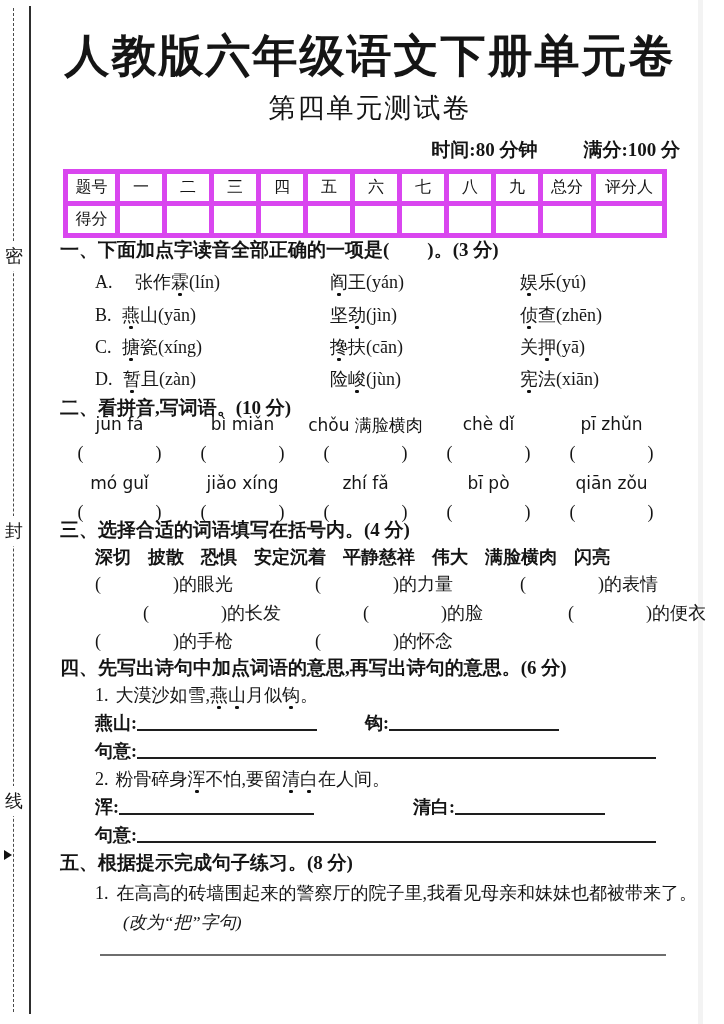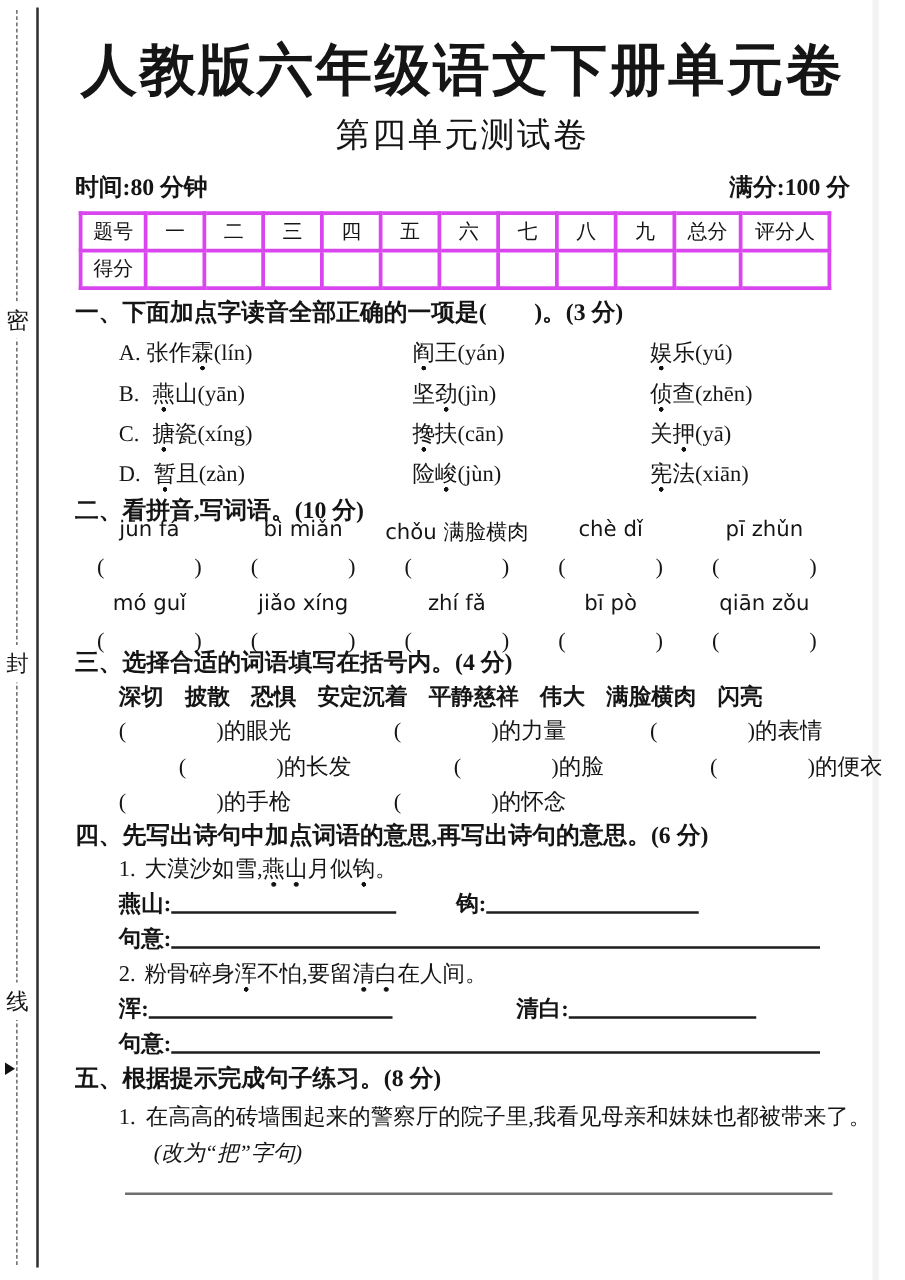--- a/index.html
+++ b/index.html
@@ -3,33 +3,33 @@
 <meta charset="utf-8">
 <style>
   html,body{margin:0;padding:0;background:#fff;}
   #page{position:relative;width:724px;height:1024px;background:#ffffff;overflow:hidden;
         font-family:"Liberation Serif","DejaVu Serif",serif;color:#151515;}
   .abs{position:absolute;}
   
   .title{left:60px;top:26px;width:620px;text-align:center;font-size:45px;font-weight:bold;
          letter-spacing:2px;white-space:nowrap;}
   .subtitle{left:60px;top:90px;width:620px;text-align:center;font-size:27px;letter-spacing:2px;}
-  .meta{left:60px;top:137px;width:620px;display:flex;justify-content:space-between;gap:46px;
+  .meta{left:60px;top:137px;width:620px;display:flex;justify-content:flex-end;gap:46px;
         font-size:19px;font-weight:bold;}
   
   .seal-dash{left:13px;top:8px;height:1004px;width:0;border-left:1px dashed #4a4a4a;}
   .seal-solid{left:29px;top:6px;height:1008px;width:2px;background:#2e2e2e;}
   .seal-char{left:3px;width:22px;text-align:center;font-size:18px;background:#fff;padding:3px 0;}
   .seal-arrow{left:4px;top:850px;width:0;height:0;border-left:8px solid #111;
               border-top:5px solid transparent;border-bottom:5px solid transparent;}
   .edge-band{left:698px;top:0;width:5px;height:1024px;background:#f3f3f3;}
   
   table.score{position:absolute;left:63px;top:169px;border-collapse:collapse;table-layout:fixed;
               width:599px;border:2px solid #000;}
-  table.score td{border:3px solid #d946ef;height:27px;text-align:center;font-size:16px;padding:0;}
+  table.score td{border:5px solid #d946ef;height:27px;text-align:center;font-size:16px;padding:0;}
   
   .qtitle{left:60px;font-size:19px;font-weight:bold;white-space:nowrap;}
   .opt-row{left:95px;width:610px;height:28px;font-size:18px;white-space:nowrap;}
   .opt-item{white-space:nowrap;}
   .dot-under{background-image:radial-gradient(circle,#111 1.7px,transparent 2px);
              background-size:1em 5px;background-repeat:repeat-x;background-position:0 100%;
              padding-bottom:5px;}
   .q2row{left:58px;width:616px;display:flex;}
   .q2cell{width:123px;text-align:center;}
   .pinyin{font-family:"DejaVu Sans","Liberation Sans",sans-serif;font-size:17px;white-space:nowrap;}
@@ -111,21 +111,21 @@
       <td></td>
       <td></td>
     </tr>
   </tbody>
     </table>
 
   <div class="abs qtitle" style="top:237px;">一、下面加点字读音全部正确的一项是(　　)。(3 分)</div>
 
   <div class="abs opt-row" style="top:270px;">
     <span>A.</span>
-    <span class="opt-item" style="margin-left:0;"><span>张作</span><span class="dot-under">霖</span><span>(lín)</span></span>
+    <span class="opt-item" style="margin-left:18px;"><span>张作</span><span class="dot-under">霖</span><span>(lín)</span></span>
     <span class="abs opt-item" style="left:235px;top:0;"><span></span><span class="dot-under">阎</span><span>王(yán)</span></span>
     <span class="abs opt-item" style="left:425px;top:0;"><span></span><span class="dot-under">娱</span><span>乐(yú)</span></span>
   </div>
 
   <div class="abs opt-row" style="top:303px;">
     <span>B.</span>
     <span class="opt-item" style="margin-left:6px;"><span></span><span class="dot-under">燕</span><span>山(yān)</span></span>
     <span class="abs opt-item" style="left:235px;top:0;"><span>坚</span><span class="dot-under">劲</span><span>(jìn)</span></span>
     <span class="abs opt-item" style="left:425px;top:0;"><span></span><span class="dot-under">侦</span><span>查(zhēn)</span></span>
   </div>

